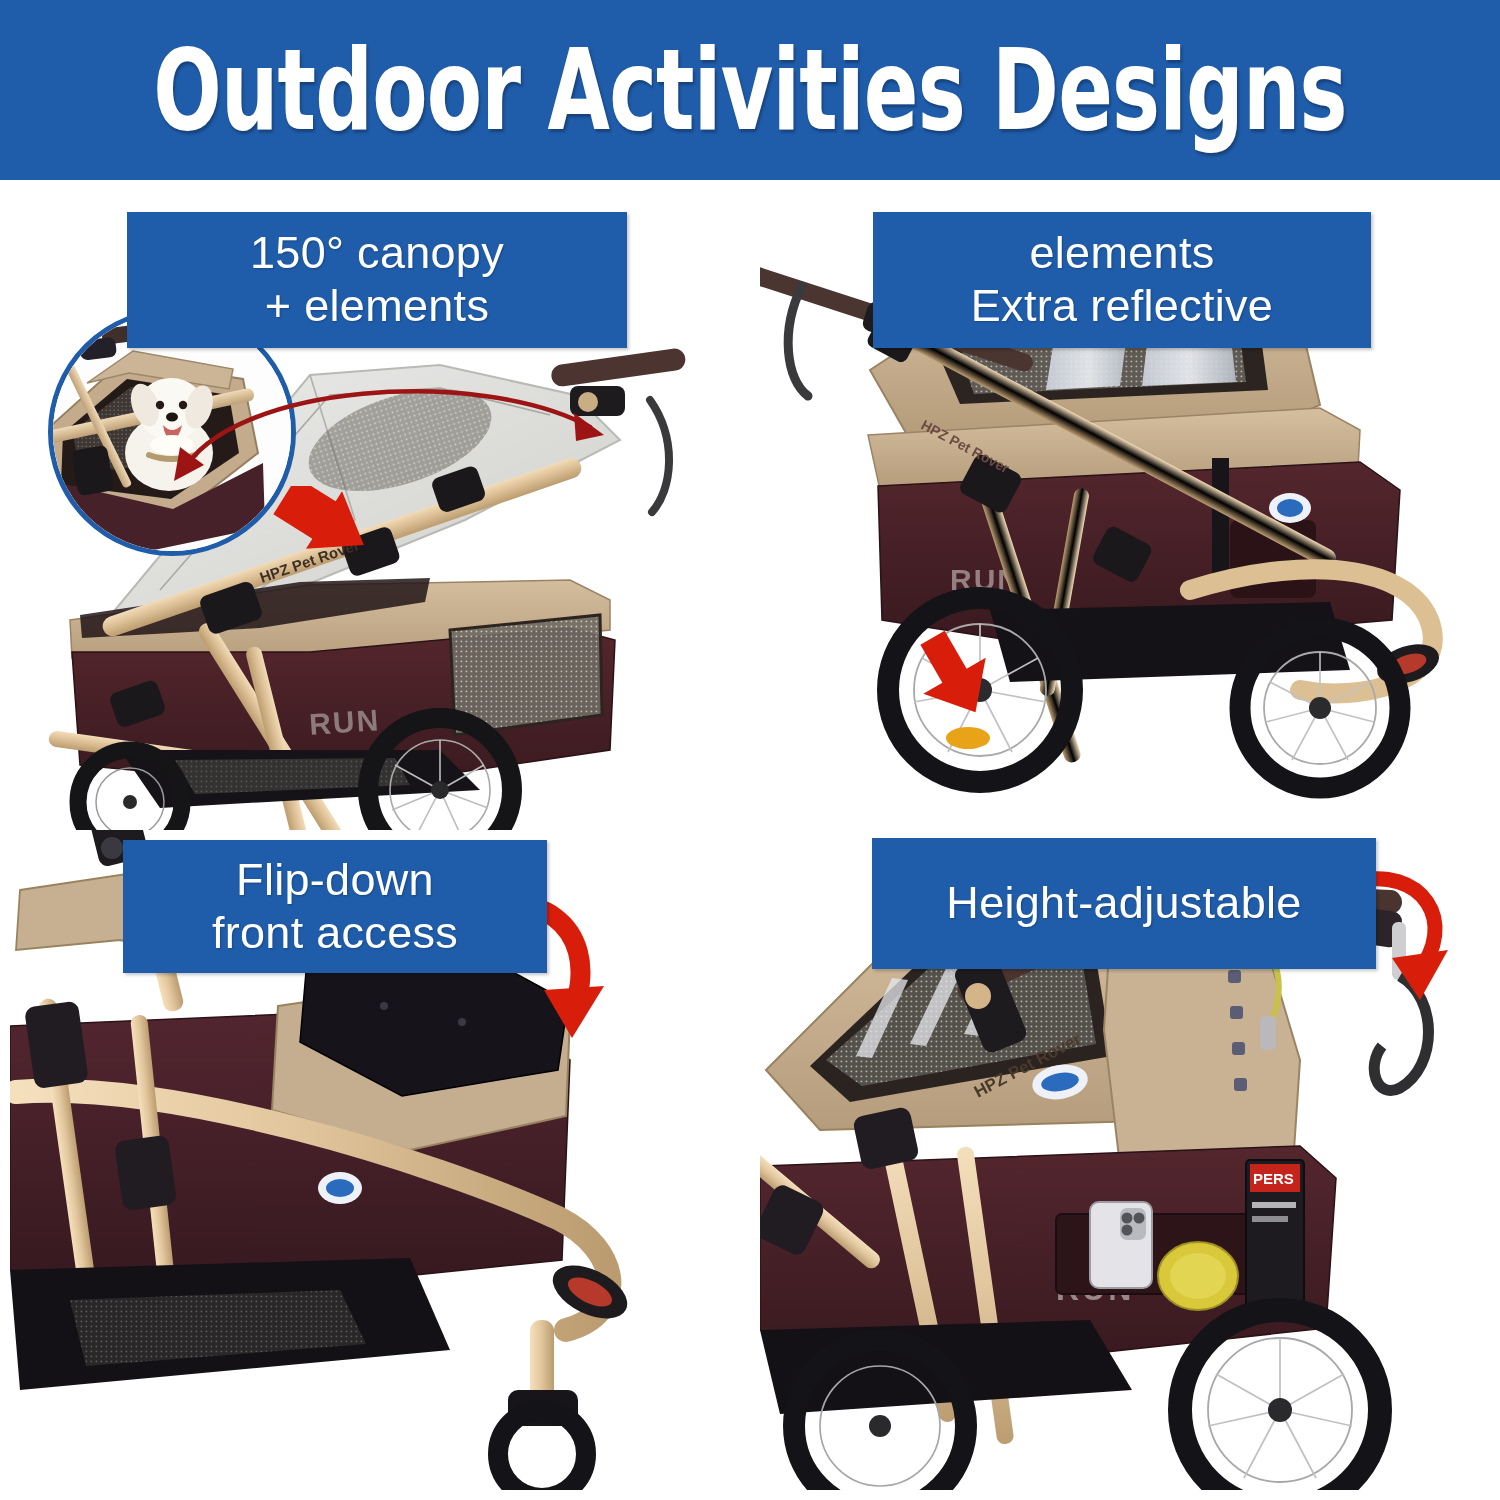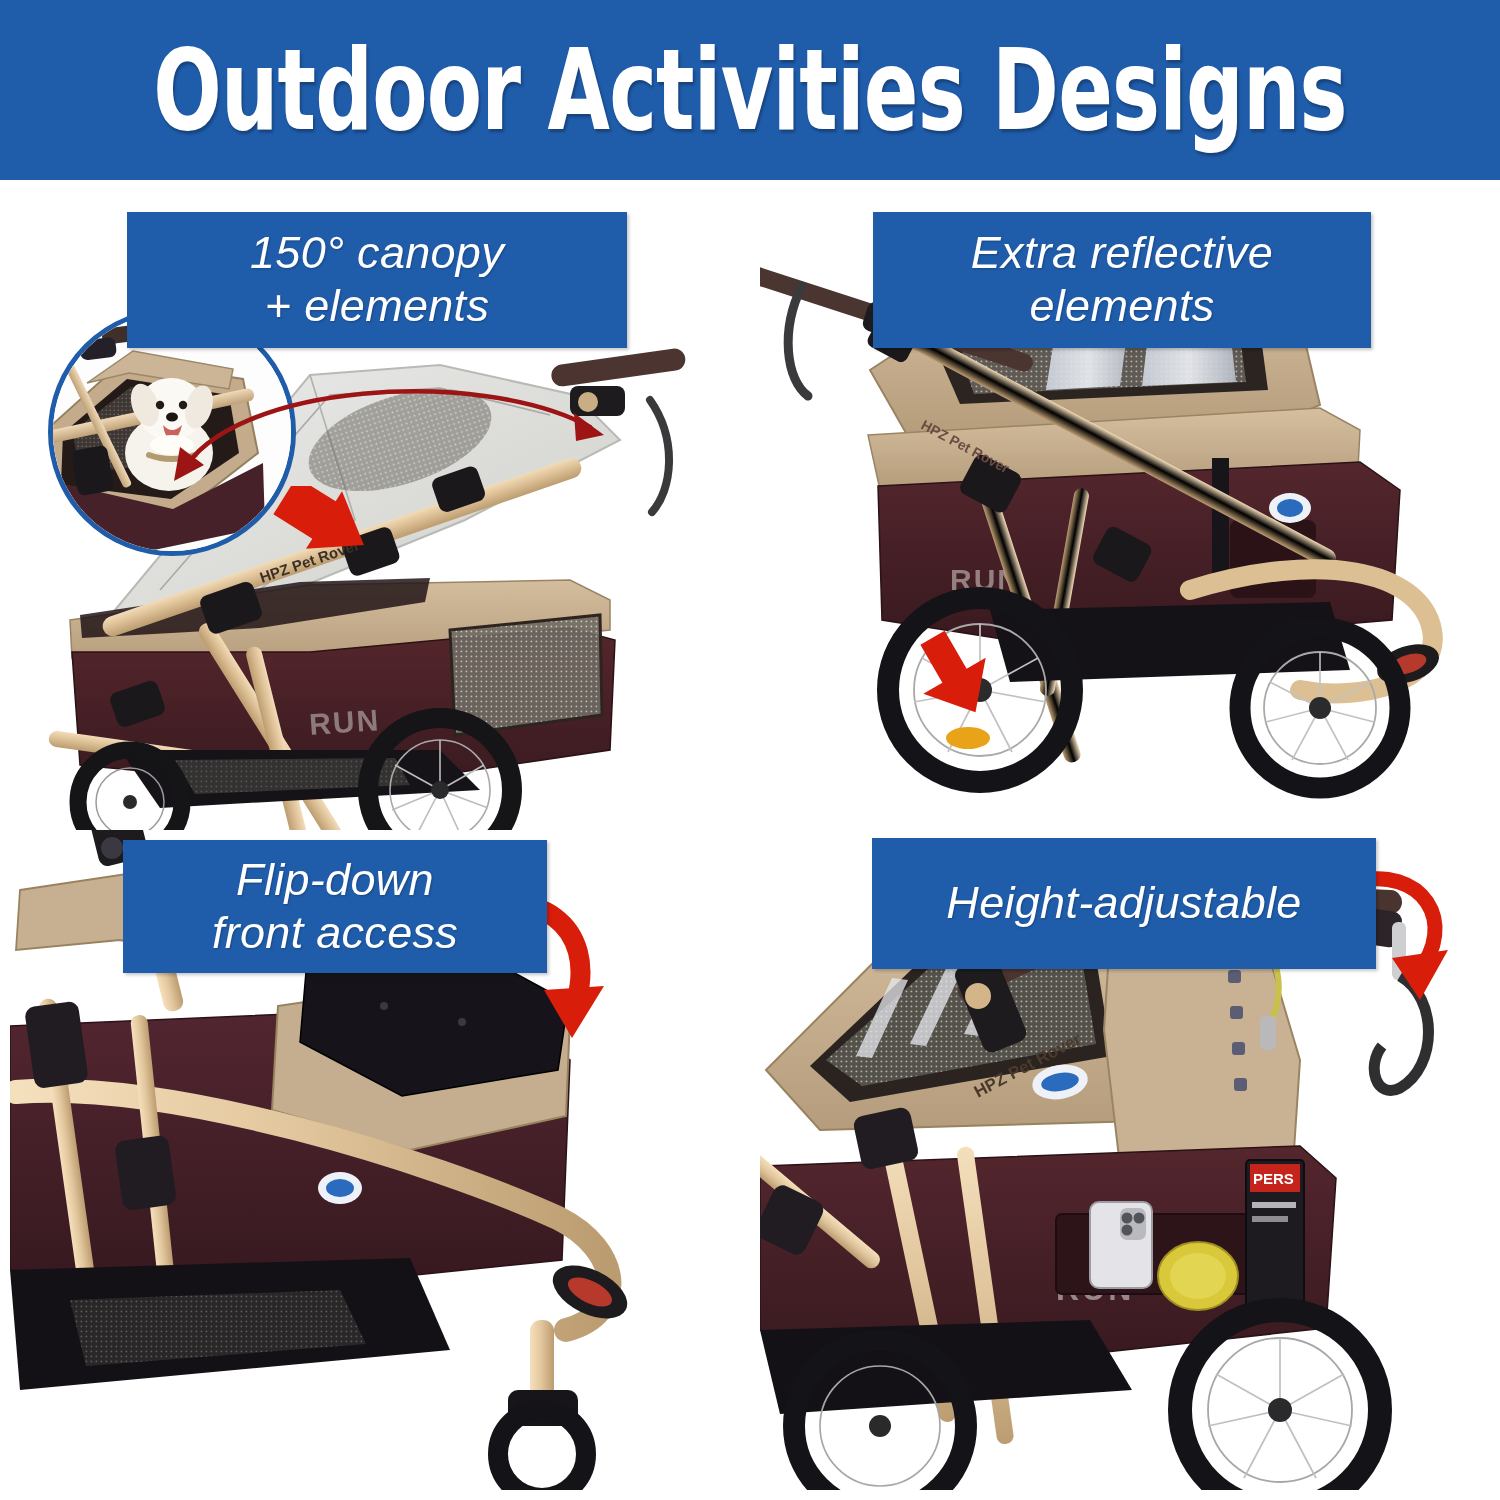--- a/index.html
+++ b/index.html
@@ -41,21 +41,20 @@
   .caption-box {
     position: absolute;
     background: #1f5caa;
     color: #ffffff;
     display: flex; flex-direction: column;
     align-items: center; justify-content: center;
     text-align: center;
     padding: 6px 14px;
     box-shadow: 2px 2px 3px rgba(0,0,0,0.22);
     z-index: 40;
-    font-style: italic;
   }
   .caption-line {
     font-size: 45px;
     line-height: 1.17;
     font-weight: 400;
     letter-spacing: 0.3px;
     white-space: nowrap;
     text-shadow: 1px 1px 2px rgba(0,0,0,0.22);
   }
   .cap-tl { left: 127px; top: 212px;  width: 500px; height: 136px; }
@@ -351,22 +350,22 @@
     </svg>
     <svg class="arrow-red" style="left:430px; top:22px;" width="90" height="100" viewBox="0 0 90 100">
       <path d="M30 2 L58 2 L58 52 L80 52 L44 96 L8 52 L30 52 Z" fill="#d81e0a" transform="rotate(14 44 49)"></path>
     </svg>
     <svg class="arrow-red" style="left:152px; top:438px;" width="96" height="92" viewBox="0 0 96 92">
       <path d="M28 4 L56 4 L56 48 L78 48 L42 90 L6 48 L28 48 Z" fill="#d81e0a" transform="rotate(-30 42 47)"></path>
     </svg>
   </div>
 
   <div class="caption-box cap-tr">
+    <div class="caption-line">elements</div>
     <div class="caption-line">Extra reflective</div>
-    <div class="caption-line">elements</div>
   </div>
 
   <div class="panel panel-bl">
     <svg class="art-svg" width="730" height="660" viewBox="0 0 730 660">
       <defs>
         <linearGradient id="goldD" x1="0" y1="0" x2="1" y2="0">
           <stop offset="0" stop-color="#f5e0bd"></stop>
             <stop offset="0.45" stop-color="#e3c79e"></stop>
             <stop offset="1" stop-color="#bb9c70"></stop>
         </linearGradient>

